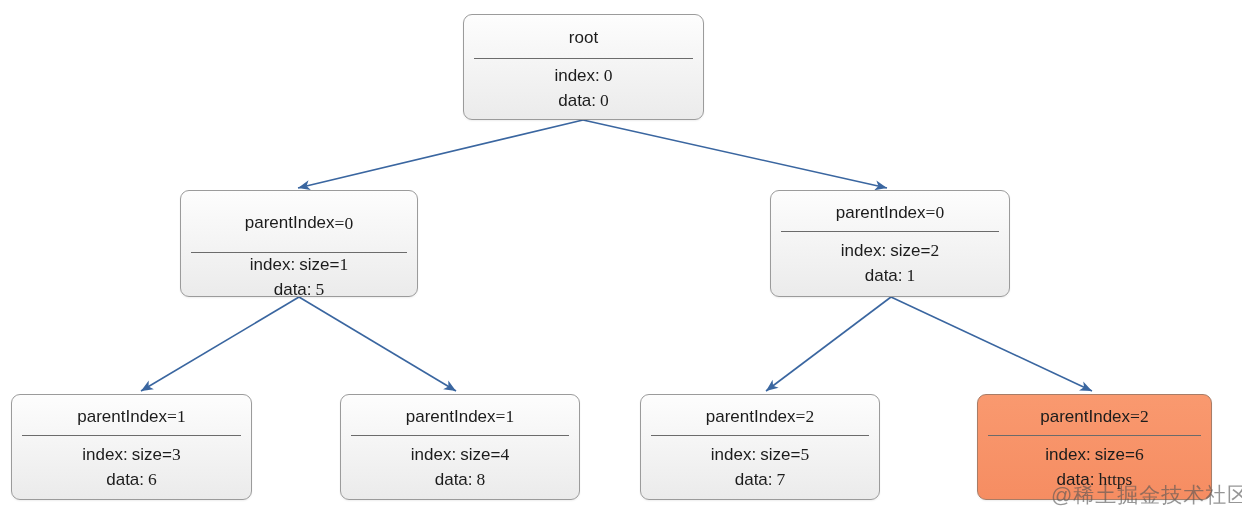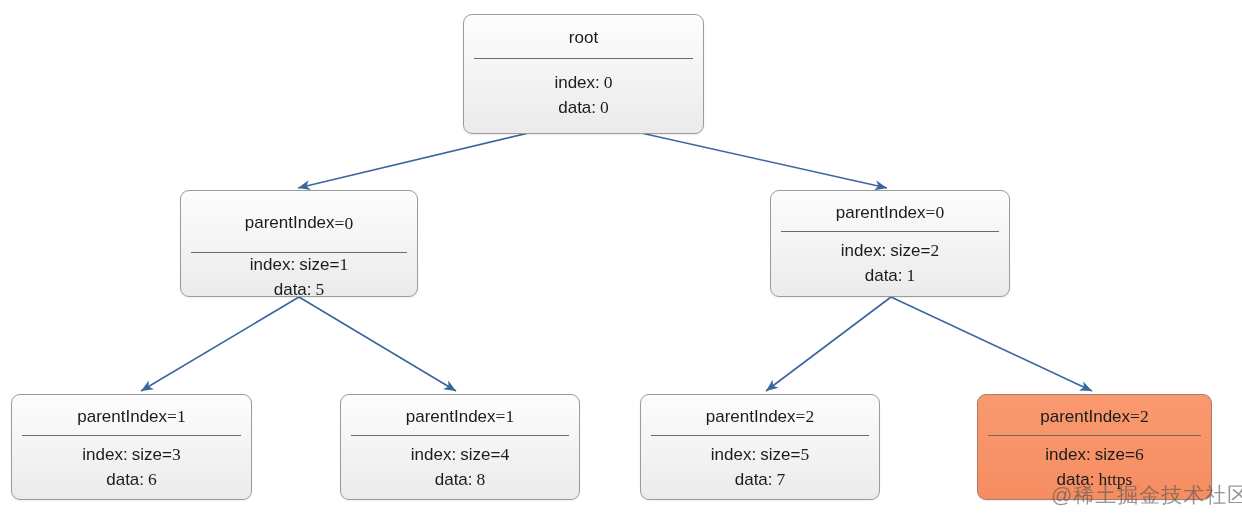--- a/index.html
+++ b/index.html
@@ -93,21 +93,21 @@
     <g stroke="#3a66a0" stroke-width="1.6" fill="none">
       <line x1="583" y1="120" x2="298" y2="188" marker-end="url(#arrow)"></line>
       <line x1="583" y1="120" x2="887" y2="188" marker-end="url(#arrow)"></line>
       <line x1="299" y1="297" x2="141" y2="391" marker-end="url(#arrow)"></line>
       <line x1="299" y1="297" x2="456" y2="391" marker-end="url(#arrow)"></line>
       <line x1="891" y1="297" x2="766" y2="391" marker-end="url(#arrow)"></line>
       <line x1="891" y1="297" x2="1092" y2="391" marker-end="url(#arrow)"></line>
     </g>
   </svg>
 
-  <div class="node" style="left:463px;top:14px;width:241px;height:120px">
+  <div class="node" style="left:463px;top:14px;width:241px;height:106px">
     <div class="node-title" style="height:40px">
       <span class="sans">root</span><span class="serif"></span>
     </div>
     <div class="node-divider"></div>
     <div class="node-content">
       <div class="node-row">
         <span class="sans lbl">index:</span><span class="sans"></span><span class="serif">0</span>
       </div>
       <div class="node-row">
         <span class="sans lbl">data:</span><span class="sans"></span><span class="serif">0</span>

